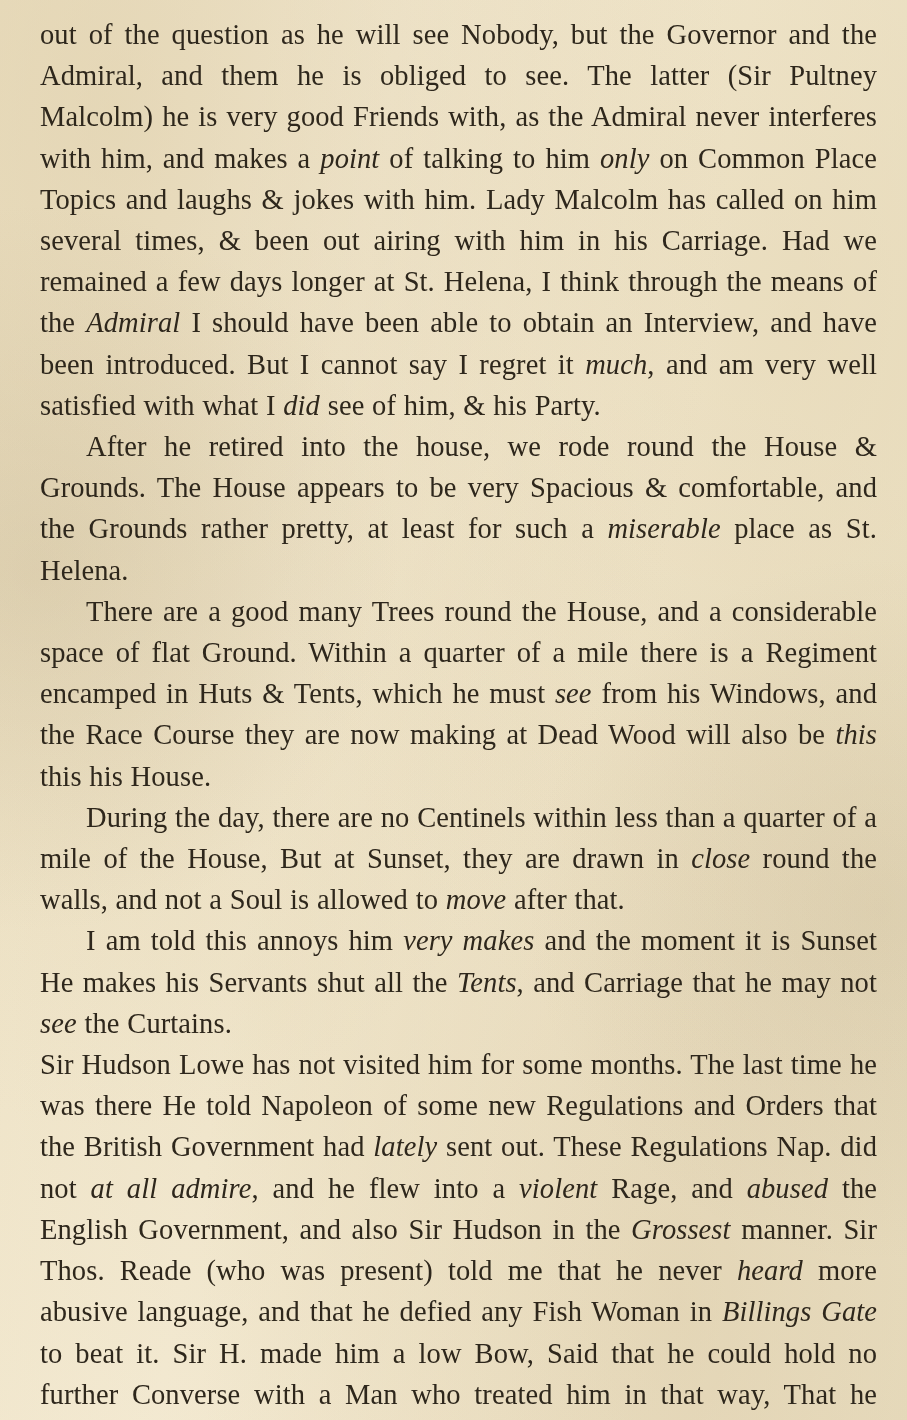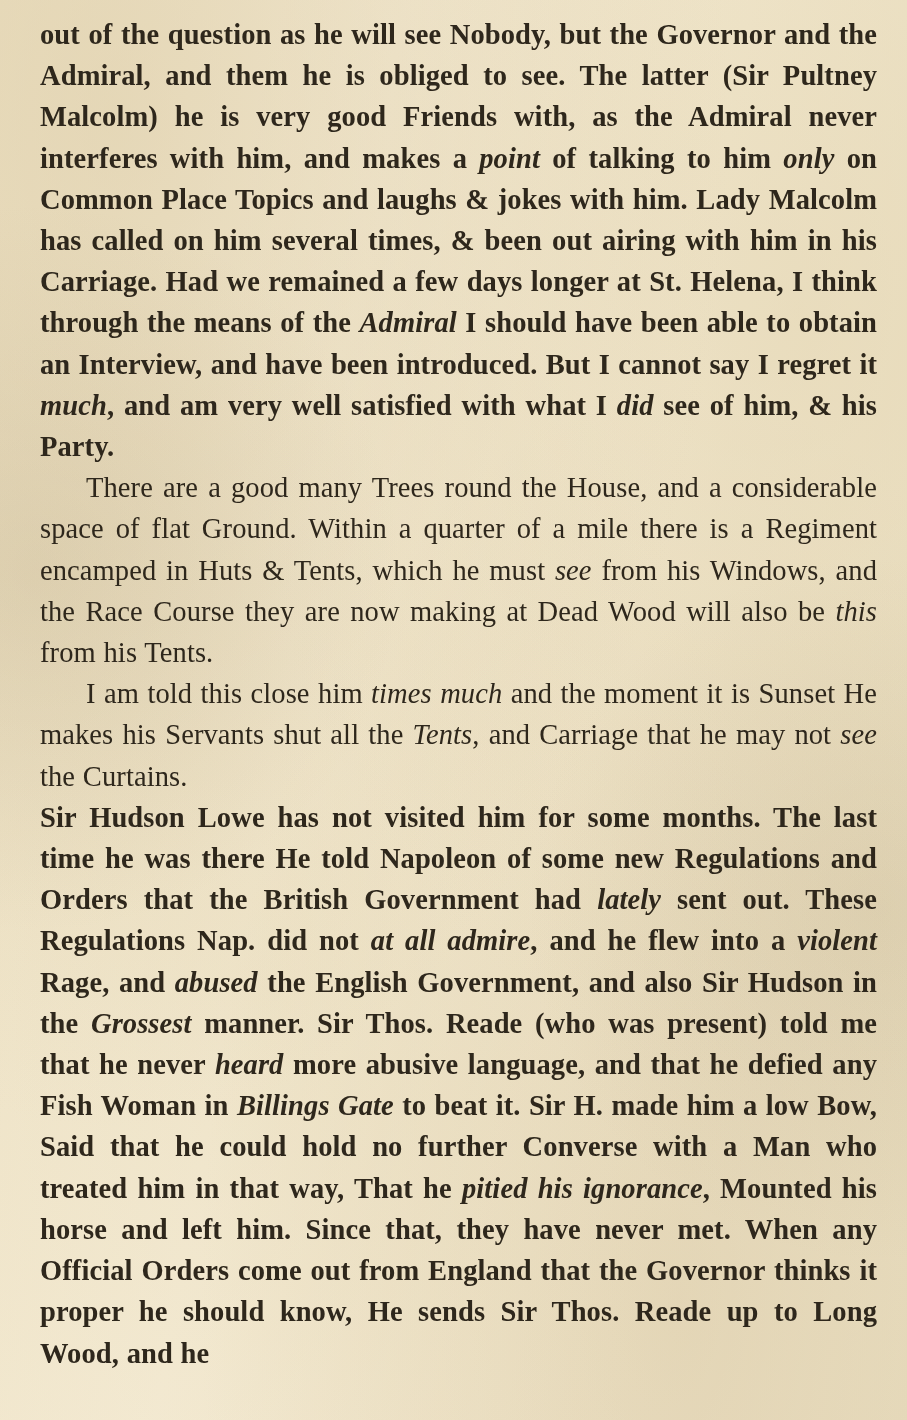--- a/index.html
+++ b/index.html
@@ -49,29 +49,30 @@
     color: #2e271c;
   }
   p {
     margin: 0;
   }
   p.indent {
     text-indent: 46px;
   }
   p.noindent {
     text-indent: 0;
-    font-weight: bold;
   }
   em {
     font-style: italic;
   }
 </style>
 </head>
 <body>
 
 <div class="page">
   <div class="body-text">
       <p class="noindent"><span>out of the question as he will see Nobody, but the Governor and the Admiral, and them he is obliged to see.  The latter (Sir Pultney Malcolm) he is very good Friends with, as the Admiral never interferes with him, and makes a </span><em>point</em><span> of talking to him </span><em>only</em><span> on Common Place Topics and laughs &amp; jokes with him. Lady Malcolm has called on him several times, &amp; been out airing with him in his Carriage.  Had we remained a few days longer at St. Helena, I think through the means of the </span><em>Admiral</em><span> I should have been able to obtain an Interview, and have been introduced.   But I cannot say I regret it </span><em>much</em><span>, and am very well satisfied with what I </span><em>did</em><span> see of him, &amp; his Party.</span></p>
-      <p class="indent"><span>There are a good many Trees round the House, and a considerable space of flat Ground.   Within a quarter of a mile there is a Regiment encamped in Huts &amp; Tents, which he must </span><em>see</em><span> from his Windows, and the Race Course they are now making at Dead Wood will also be </span><em>this</em><span> from his Tents.</span></p>
-      <p class="indent"><span>I am told this close him </span><em>times much</em><span> and the moment it is Sunset He makes his Servants shut all the </span><em>Tents</em><span>, and Carriage that he may not </span><em>see</em><span> the Curtains.</span></p>
+      <p class="indent"><span>After he retired into the house, we rode round the House &amp; Grounds.   The House appears to be very Spacious &amp; comfortable, and the Grounds rather pretty, at least for such a </span><em>miserable</em><span> place as St. Helena.</span></p>
+      <p class="indent"><span>There are a good many Trees round the House, and a considerable space of flat Ground.   Within a quarter of a mile there is a Regiment encamped in Huts &amp; Tents, which he must </span><em>see</em><span> from his Windows, and the Race Course they are now making at Dead Wood will also be </span><em>this</em><span> this his House.</span></p>
+      <p class="indent"><span>During the day, there are no Centinels within less than a quarter of a mile of the House, But at Sunset, they are drawn in </span><em>close</em><span> round the walls, and not a Soul is allowed to </span><em>move</em><span> after that.</span></p>
+      <p class="indent"><span>I am told this annoys him </span><em>very makes</em><span> and the moment it is Sunset He makes his Servants shut all the </span><em>Tents</em><span>, and Carriage that he may not </span><em>see</em><span> the Curtains.</span></p>
       <p class="noindent"><span>Sir Hudson Lowe has not visited him for some months.   The last time he was there He told Napoleon of some new Regulations and Orders that the British Government had </span><em>lately</em><span> sent out. These Regulations Nap. did not </span><em>at all admire</em><span>, and he flew into a </span><em>violent</em><span> Rage, and </span><em>abused</em><span> the English Government, and also Sir Hudson in the </span><em>Grossest</em><span> manner.   Sir Thos. Reade (who was present) told me that he never </span><em>heard</em><span> more abusive language, and that he defied any Fish Woman in </span><em>Billings Gate</em><span> to beat it.   Sir H. made him a low Bow, Said that he could hold no further Converse with a Man who treated him in that way, That he </span><em>pitied his ignorance</em><span>, Mounted his horse and left him.   Since that, they have never met.   When any Official Orders come out from England that the Governor thinks it proper he should know, He sends Sir Thos. Reade up to Long Wood, and he </span></p>
     </div>
 </div>
 
 </body></html>

